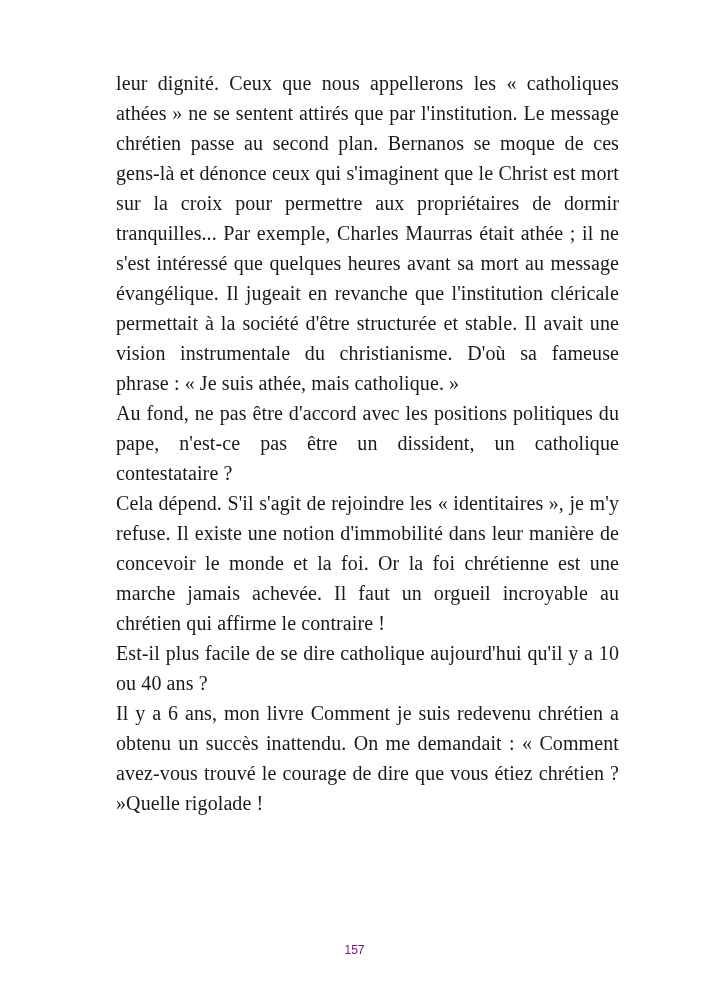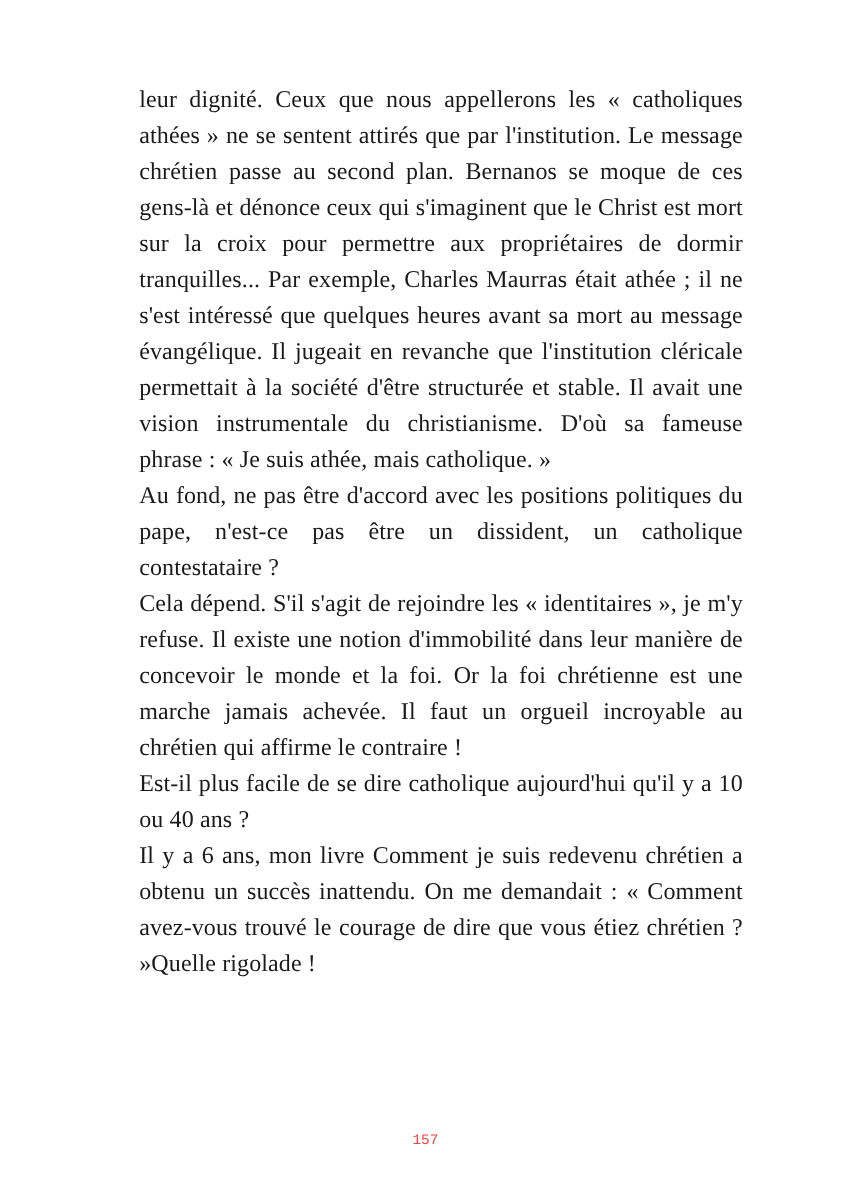--- a/index.html
+++ b/index.html
@@ -36,22 +36,22 @@
   }
   .page-footer {
     position: absolute;
     bottom: 34px;
     left: 0;
     width: 100%;
     text-align: center;
   }
   .page-number {
     font-size: 12px;
-    color: #ef4444;
-    font-family: Liberation Mono, monospace;
+    color: #701a75;
+    font-family: Liberation Sans, sans-serif;
   }
 </style>
 </head>
 <body>
 
 <div class="page">
   <div class="content">
     <p>leur dignité. Ceux que nous appellerons les « catholiques athées » ne se sentent attirés que par l'institution. Le message chrétien passe au second plan. Bernanos se moque de ces gens-là et dénonce ceux qui s'imaginent que le Christ est mort sur la croix pour permettre aux propriétaires de dormir tranquilles... Par exemple, Charles Maurras était athée ; il ne s'est intéressé que quelques heures avant sa mort au message évangélique. Il jugeait en revanche que l'institution cléricale permettait à la société d'être structurée et stable. Il avait une vision instrumentale du christianisme. D'où sa fameuse phrase : « Je suis athée, mais catholique. »</p>
     <p class="question">Au fond, ne pas être d'accord avec les positions politiques du pape, n'est-ce pas être un dissident, un catholique contestataire ?</p>
     <p>Cela dépend. S'il s'agit de rejoindre les « identitaires », je m'y refuse. Il existe une notion d'immobilité dans leur manière de concevoir le monde et la foi. Or la foi chrétienne est une marche jamais achevée. Il faut un orgueil incroyable au chrétien qui affirme le contraire !</p>

